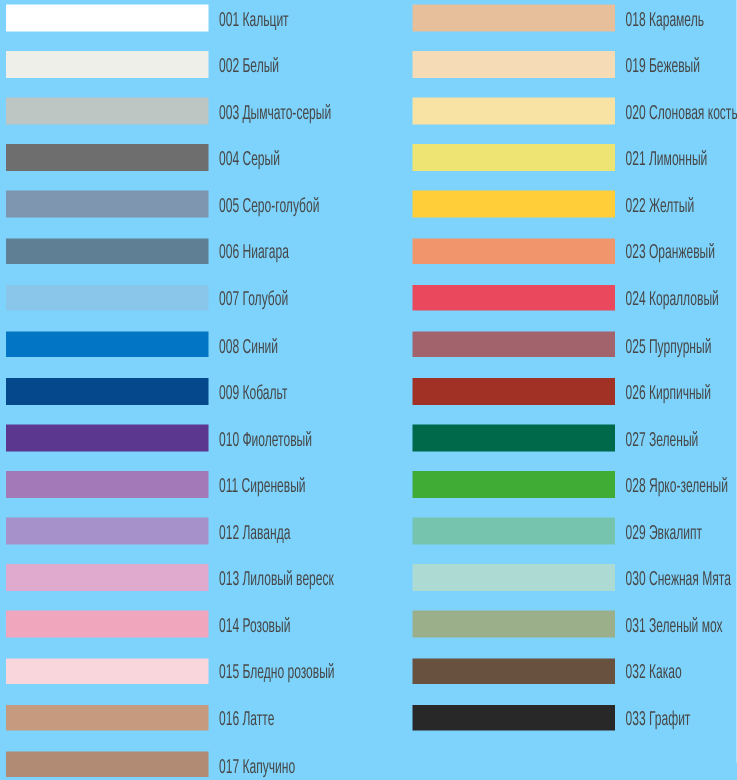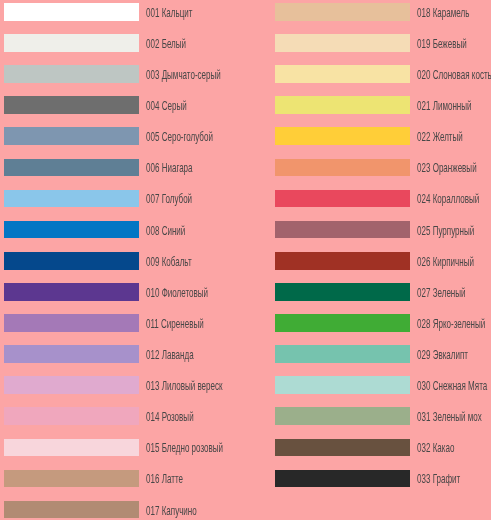--- a/index.html
+++ b/index.html
@@ -8,21 +8,21 @@
     width: 491px;
     height: 520px;
     background: #ffffff;
     font-family: "Liberation Sans", sans-serif;
     overflow: hidden;
   }
   .sheet {
     position: relative;
     width: 491px;
     height: 520px;
-    background: #fca5a5;
+    background: #7dd3fc;
   }
   .col { position: absolute; top: 3.04px; }
   .col-left  { left: 0px; }
   .col-right { left: 271px; }
   .row { position: relative; height: 31.12px; }
   .swatch {
     position: absolute;
     left: 4px;
     top: 0px;
     width: 134.6px;

